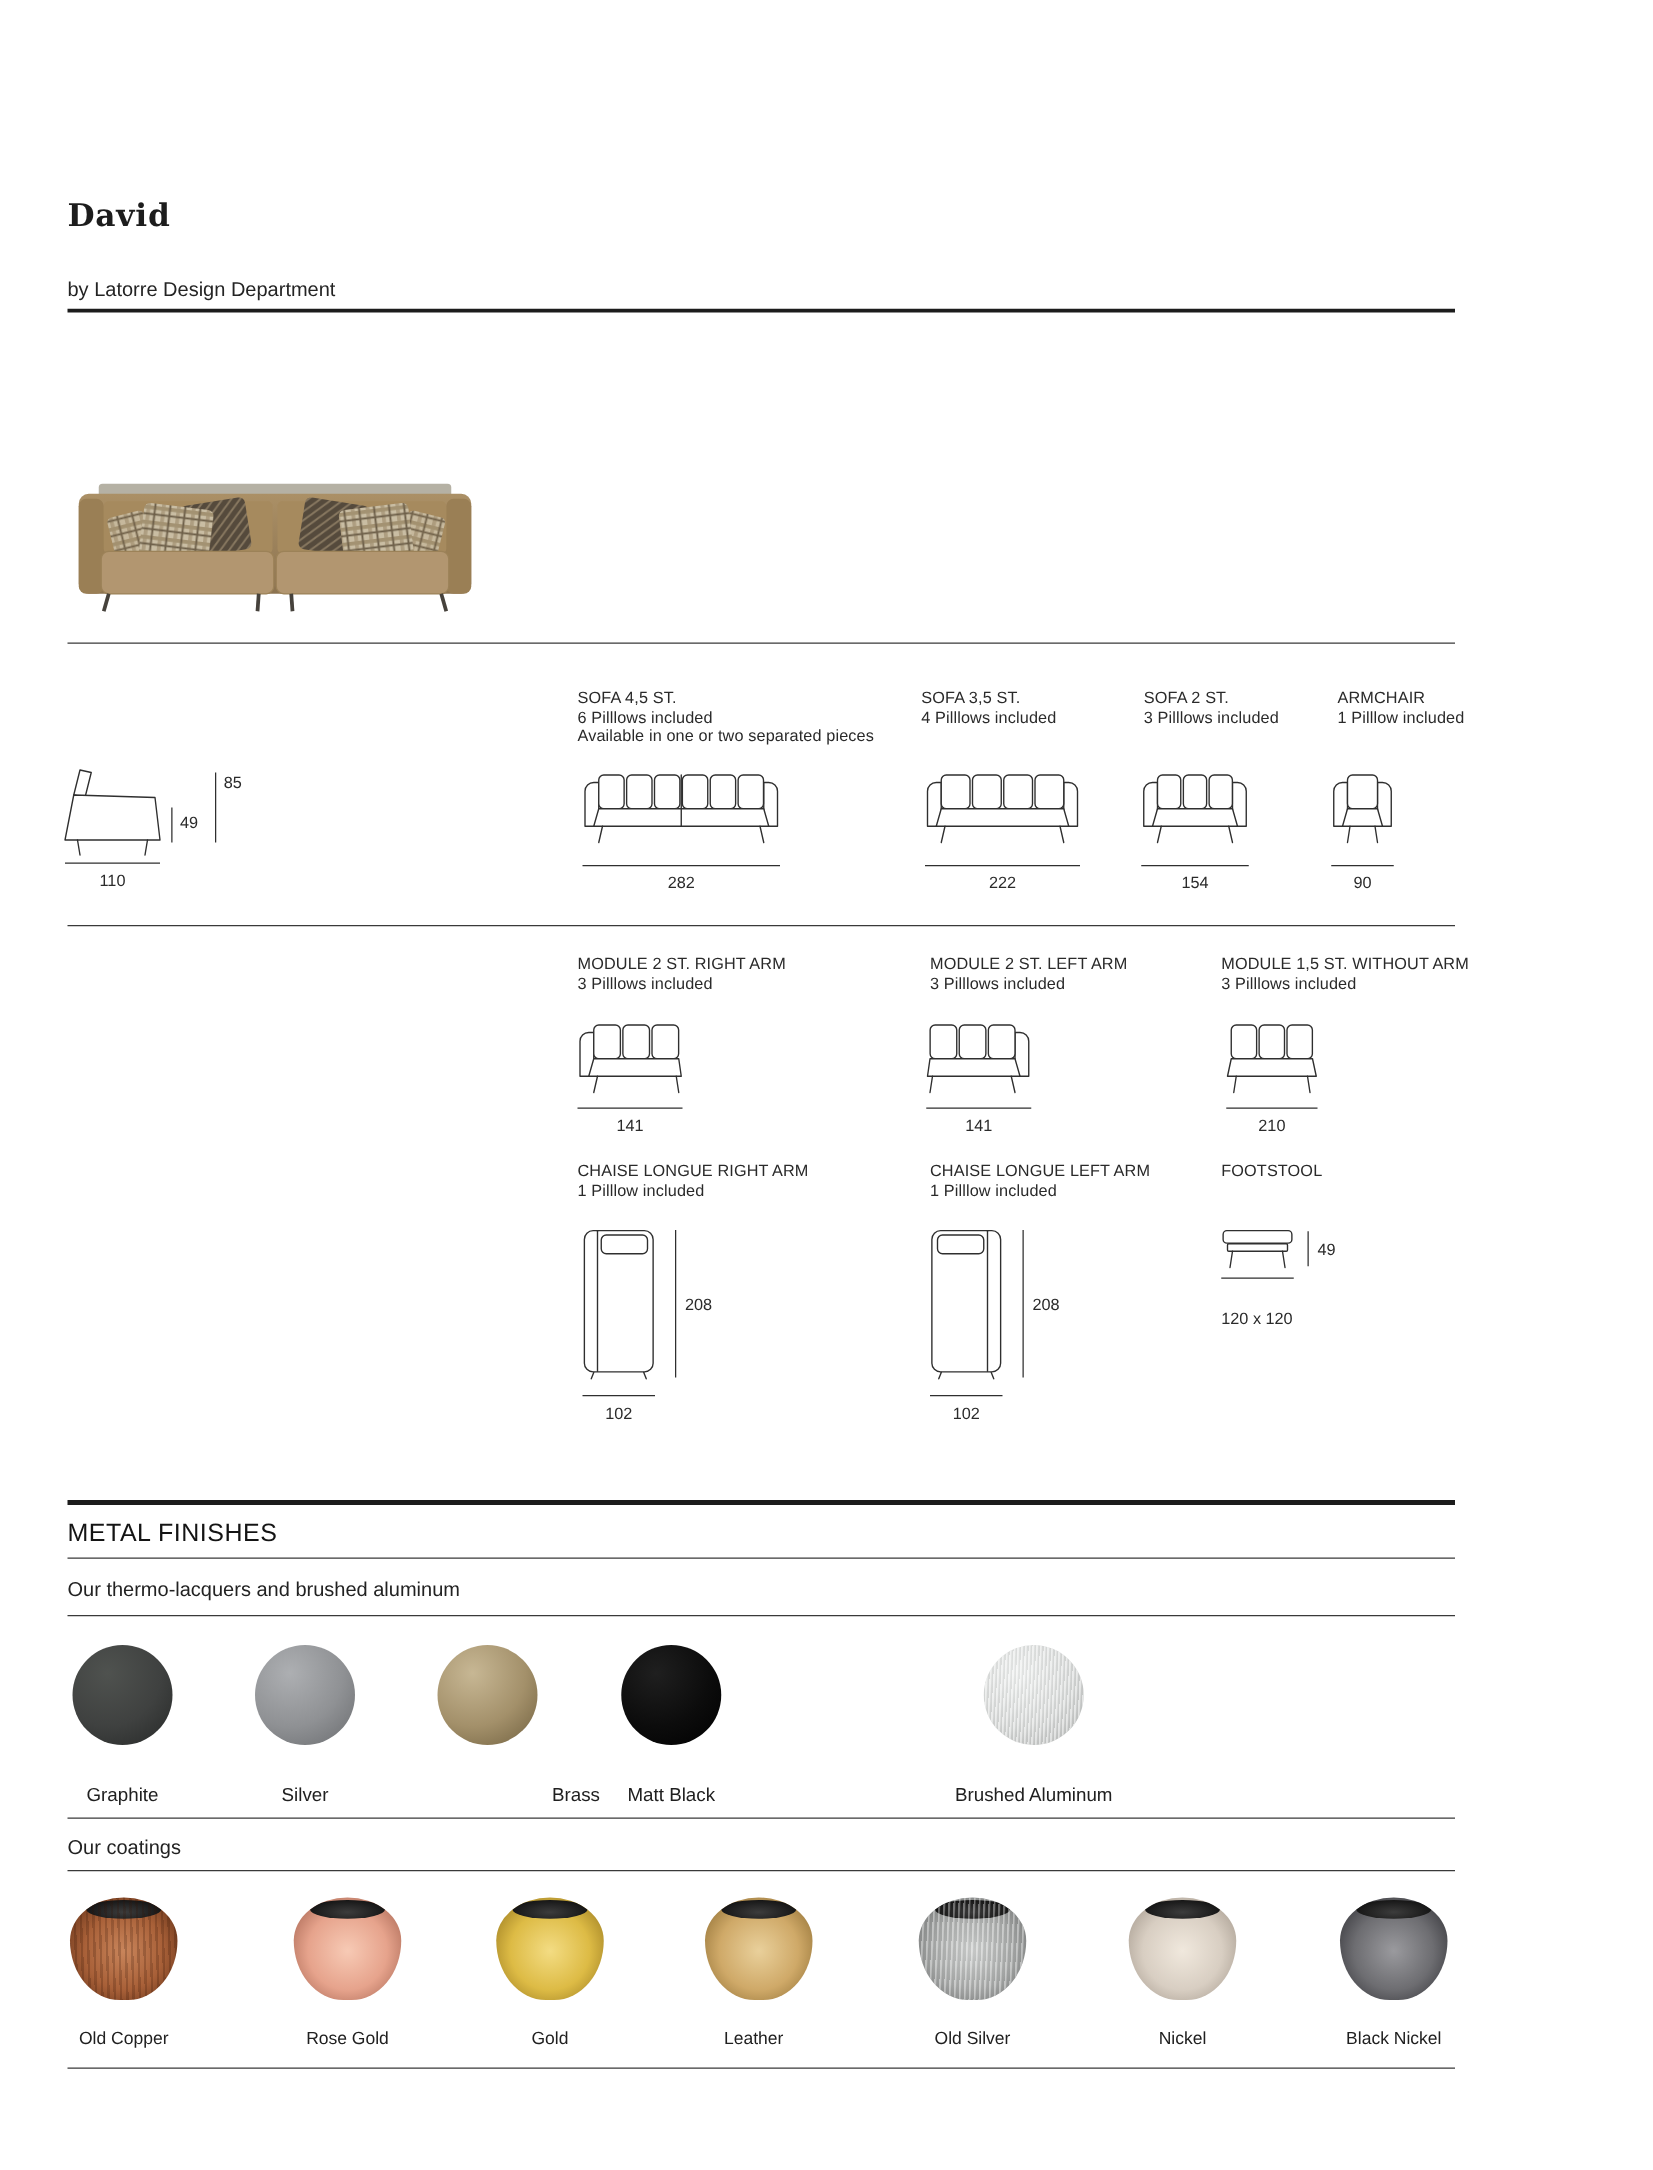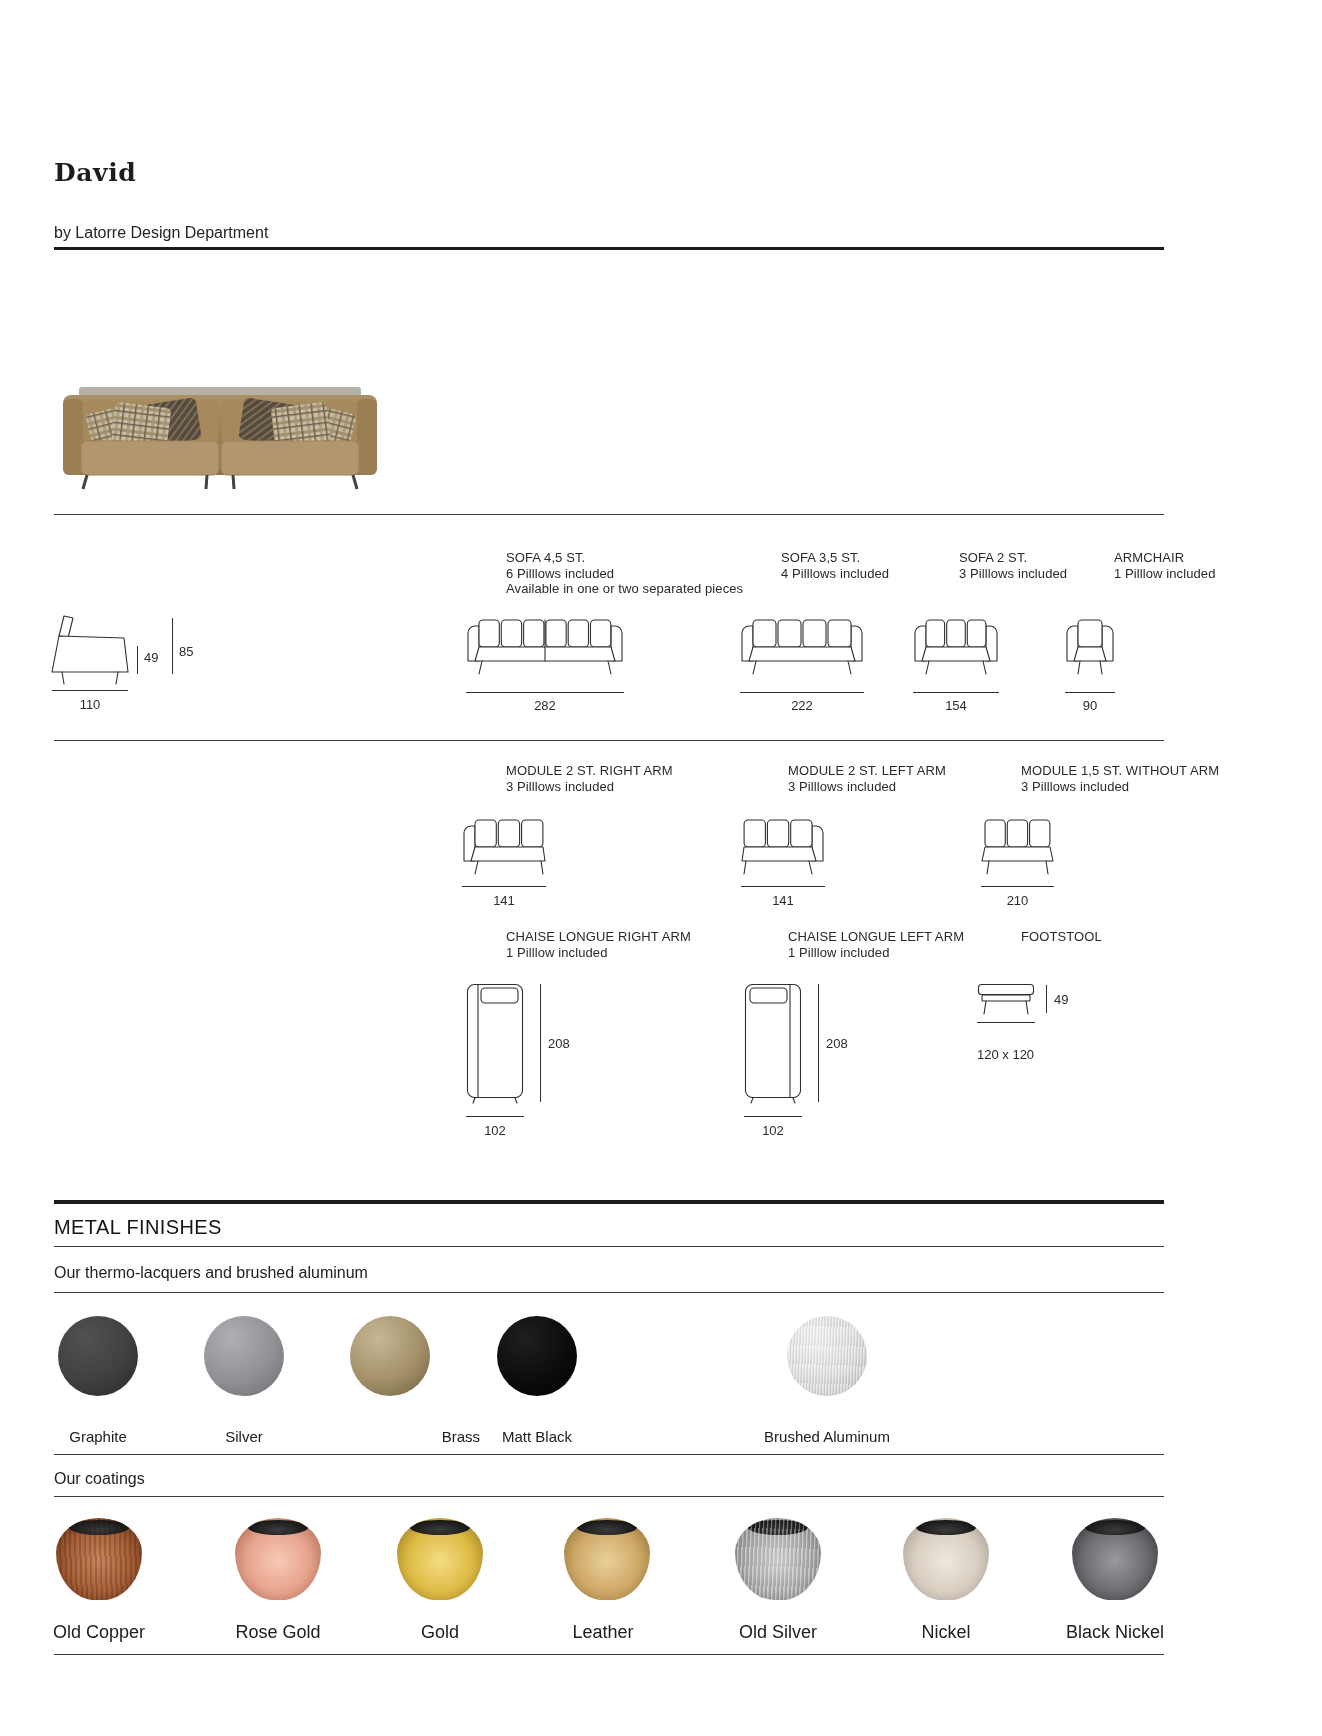--- a/index.html
+++ b/index.html
@@ -10,21 +10,21 @@
   }
   .abs{position:absolute;}
   .title{font-family:"DejaVu Serif","Liberation Serif",serif;font-weight:700;
     font-size:25px;letter-spacing:.6px;color:#1d1d1d;}
   .subtitle{font-size:16px;color:#242424;}
   .rule{position:absolute;left:54px;width:1110px;background:#1c1c1c;}
   .rule.thin{height:1px;background:#3a3a3a;}
   .rule.thick{height:3px;}
   .rule.thick2{height:4px;}
   .phead{position:absolute;font-size:13px;line-height:15.5px;color:#2a2a2a;letter-spacing:.1px;}
-  .hl{display:block;white-space:nowrap;margin-left:44px;}
+  .hl{display:block;white-space:nowrap;}
   .dimnum{position:absolute;font-size:13px;color:#2b2b2b;text-align:center;white-space:nowrap;}
   .hdim{position:absolute;height:1px;background:#2f2f2f;}
   .vdim{position:absolute;width:1px;background:#2f2f2f;}
   svg.diag{position:absolute;overflow:visible;}
   svg.diag *{vector-effect:non-scaling-stroke;}
   .lineart{fill:#ffffff;stroke:#2f2f2f;stroke-width:1.1;stroke-linejoin:round;}
   .lineonly{fill:none;stroke:#2f2f2f;stroke-width:1.1;stroke-linecap:round;}
   .sec-head{position:absolute;font-size:20px;letter-spacing:.4px;color:#141414;}
   .sec-sub{position:absolute;font-size:16px;color:#222;}
   .circle{position:absolute;top:1316px;width:80px;height:80px;border-radius:50%;
@@ -36,21 +36,21 @@
   .pot{position:absolute;top:1518px;width:86px;height:82px;
     border-radius:50% 50% 46% 46% / 42% 42% 58% 58%;
     background:radial-gradient(ellipse at 50% 52%, var(--cl), var(--c) 52%, var(--cd) 96%);
     overflow:hidden;}
   .pot::before{content:"";position:absolute;top:2px;left:13px;width:60px;height:15px;border-radius:50%;
     background:radial-gradient(ellipse at 50% 65%, #3c3c3c, #141414 75%);}
   .pot.grain::after{content:"";position:absolute;inset:0;border-radius:inherit;
     background:repeating-linear-gradient(88deg, rgba(50,18,4,.22) 0 2px, transparent 2px 5px);}
   .pot.brushed::after{content:"";position:absolute;inset:0;border-radius:inherit;
     background:repeating-linear-gradient(93deg, rgba(255,255,255,.35) 0 1px, rgba(0,0,0,.05) 2px 4px);}
-  .potlabel{position:absolute;top:1622px;width:160px;text-align:center;font-size:18px;color:#202020;}
+  .potlabel{position:absolute;top:1622px;width:160px;text-align:center;font-size:14px;color:#202020;}
 </style>
 </head>
 <body>
 
 <div id="page">
 
   <div class="abs title" style="left:54px;top:158px;">David</div>
   <div class="abs subtitle" style="left:54px;top:224px;">by Latorre Design Department</div>
   <div class="rule thick" style="top:247px;"></div>
 
@@ -110,21 +110,21 @@
 
   <svg class="diag" style="left:50px;top:614px;" width="80" height="72" viewBox="0 0 80 72">
     <path class="lineart" d="M14,2 L23,4 L18,24 L9,22 Z"></path>
     <path class="lineart" d="M9,22 L74,24 L78,58 L2,58 Z"></path>
     <line class="lineonly" x1="12" y1="58" x2="14" y2="70"></line>
     <line class="lineonly" x1="68" y1="58" x2="66" y2="70"></line>
   </svg>
   <div class="vdim" style="left:137px;top:646px;height:28px;"></div>
   <div class="dimnum" style="left:144px;top:650px;">49</div>
   <div class="vdim" style="left:172px;top:618px;height:56px;"></div>
-  <div class="dimnum" style="left:179px;top:644px;">85</div>
+  <div class="dimnum" style="left:179px;top:618px;">85</div>
   <div class="hdim" style="left:52px;top:690px;width:76px;"></div>
   <div class="dimnum" style="left:52px;top:697px;width:76px;">110</div>
 
   <div class="phead" style="left:462px;top:550px;">
     <span class="hl">SOFA 4,5 ST.</span>
     <span class="hl">6 Pilllows included</span>
     <span class="hl">Available in one or two separated pieces</span>
   </div>
   <svg class="diag" style="left:466px;top:616px;" width="158" height="62" viewBox="0 0 158 62">
     <path class="lineart" d="M13,10 h-4 a7,7 0 0 0 -7,7 v28 h11 z"></path>

